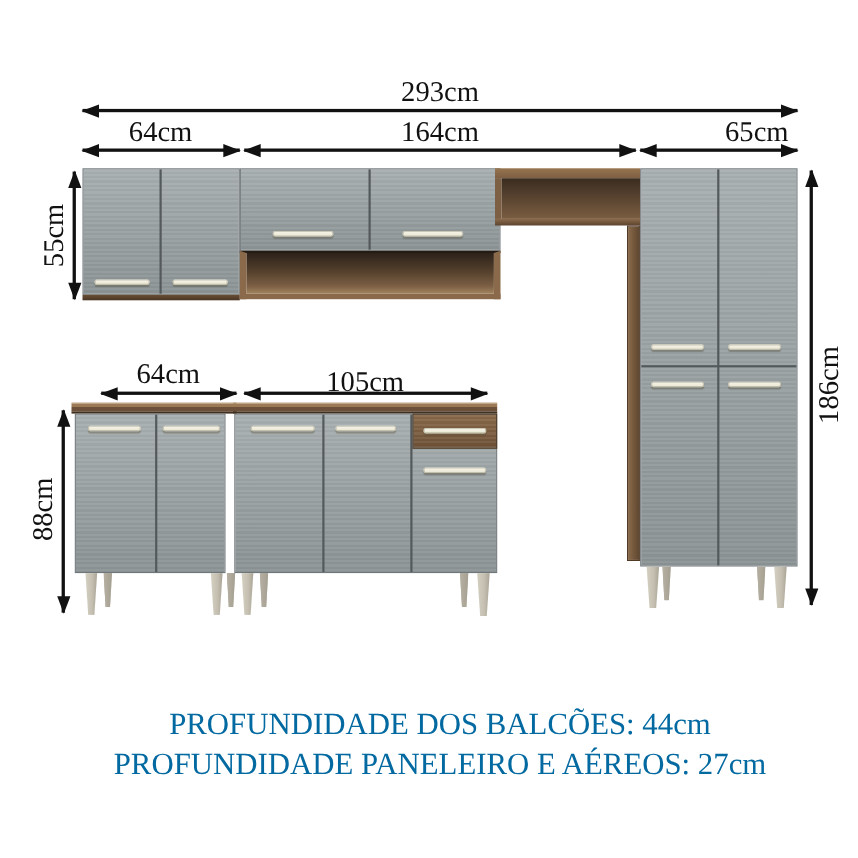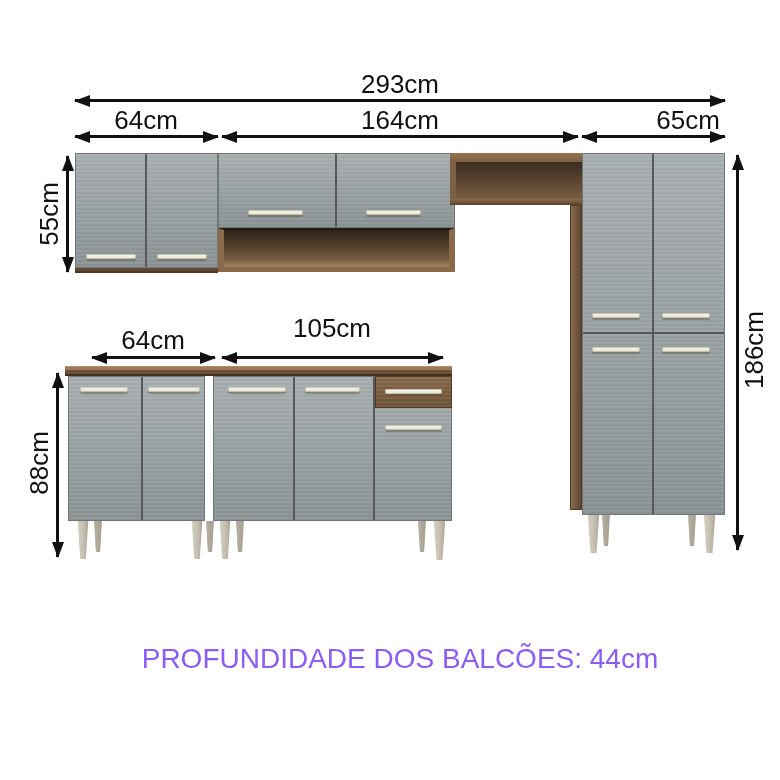--- a/index.html
+++ b/index.html
@@ -1,18 +1,18 @@
 <!DOCTYPE html>
 <html style="--background: #ffffff; --arrow-black: #111111; --door-gray: #9aa2a4; --wood-medium: #8a6a4a; --countertop: #6d5039; --handle-cream: #e8e5d2; --leg-gray: #c4bfb0;"><head>
 <meta charset="utf-8">
 <style>
   html,body { margin:0; padding:0; background:#ffffff; }
   #canvas {
     position:relative; width:780px; height:780px; background:var(--background,#fff);
-    font-family:Liberation Sans, sans-serif; color:var(--arrow-black,#111);
+    font-family:Liberation Serif, serif; color:var(--arrow-black,#111);
     overflow:hidden;
   }
   .abs { position:absolute; }
 
   
   .dim {
     position:absolute; font-size:26px; line-height:1; white-space:nowrap;
     transform:translate(-50%,-50%); color:var(--arrow-black,#111);
   }
   .dim.vert { transform:translate(-50%,-50%) rotate(-90deg); }
@@ -69,21 +69,21 @@
 
   .leg {
     position:absolute; clip-path:polygon(12% 0, 88% 0, 70% 100%, 30% 100%);
     background:linear-gradient(90deg,#d9d5c7, var(--leg-gray,#c4bfb0) 55%, #a09b8c);
   }
   .leg.back { background:linear-gradient(90deg,#b8b3a5,#99948585); background-color:#aba697; }
 
   
   .note {
     position:absolute; left:400px; transform:translateX(-50%);
-    font-size:28px; line-height:1.15; white-space:nowrap; color:#8b5cf6;
+    font-size:28px; line-height:1.15; white-space:nowrap; color:#0369a1;
   }
 </style>
 </head>
 <body>
 
 <div id="canvas">
 
   <span class="dim" style="left:400px;top:84px">293cm</span>
   <div class="harrow" style="left:75px;top:99px;width:650px"></div>
 
@@ -91,21 +91,21 @@
   <span class="dim" style="left:400px;top:120px">164cm</span>
   <span class="dim" style="left:688px;top:120px">65cm</span>
   <div class="harrow" style="left:75px;top:135px;width:143px"></div>
   <div class="harrow" style="left:222px;top:135px;width:356px"></div>
   <div class="harrow" style="left:582px;top:135px;width:143px"></div>
 
   <span class="dim vert" style="left:49px;top:214px">55cm</span>
   <div class="varrow" style="left:66px;top:156px;height:116px"></div>
 
   <span class="dim" style="left:153px;top:340px">64cm</span>
-  <span class="dim" style="left:332px;top:328px">105cm</span>
+  <span class="dim" style="left:332px;top:347px">105cm</span>
   <div class="harrow" style="left:92px;top:356px;width:123px"></div>
   <div class="harrow" style="left:222px;top:356px;width:221px"></div>
 
   <span class="dim vert" style="left:39px;top:463px">88cm</span>
   <div class="varrow" style="left:56px;top:373px;height:184px"></div>
 
   <span class="dim vert" style="left:754px;top:350px">186cm</span>
   <div class="varrow" style="left:736px;top:155px;height:395px"></div>
 
   <div class="abs" style="left:75px;top:153px;width:143px;height:120px">
@@ -169,14 +169,15 @@
     <div class="wood-face" style="left:162px;top:0;width:77px;height:32px"></div>
     <div class="handle" style="left:172px;top:13px;width:57px"></div>
     <div class="handle" style="left:172px;top:49px;width:57px"></div>
   </div>
   <div class="leg back" style="left:235px;top:521px;width:10px;height:31px"></div>
   <div class="leg back" style="left:417px;top:521px;width:10px;height:31px"></div>
   <div class="leg" style="left:218px;top:521px;width:14px;height:38px"></div>
   <div class="leg" style="left:432px;top:521px;width:15px;height:39px"></div>
 
   <div class="note" style="top:643px">PROFUNDIDADE DOS BALCÕES: 44cm</div>
+  <div class="note" style="top:680px">PROFUNDIDADE PANELEIRO E AÉREOS: 27cm</div>
 
 </div>
 
 </body></html>

